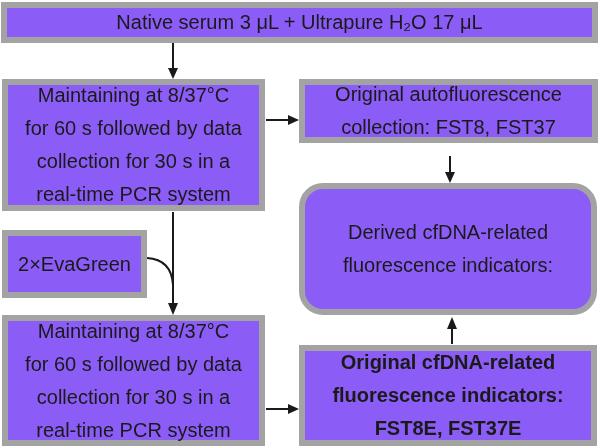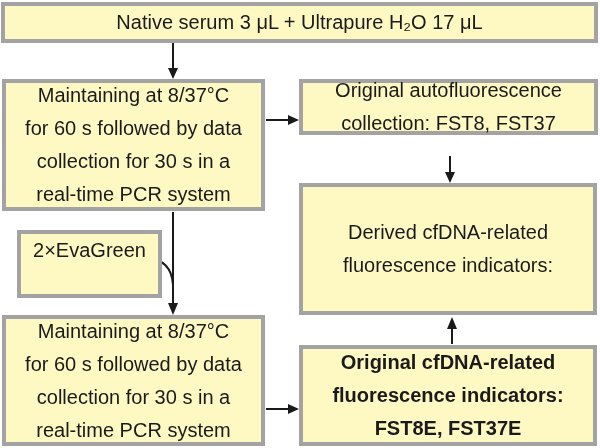--- a/index.html
+++ b/index.html
@@ -10,22 +10,22 @@
   }
   .canvas {
     position: relative;
     width: 600px; height: 448px;
     background: #ffffff;
     overflow: hidden;
   }
   .box {
     position: absolute;
     box-sizing: border-box;
-    background: #fef9c3;
-    border: 4px solid #a3a3a3;
+    background: #8b5cf6;
+    border: 6px solid #a3a3a3;
     color: #1a1a1a;
     display: flex;
     flex-direction: column;
     justify-content: center;
     align-items: center;
     text-align: center;
     font-size: 20px;
     line-height: 33px;
     z-index: 2;
   }
@@ -75,31 +75,31 @@
     <div class="ln">Native serum 3 μL + Ultrapure H₂O 17 μL</div>
   </div>
 
   <div class="box" style="left:2px; top:79px; width:263px; height:132px;">
     <div class="ln">Maintaining at 8/37°C</div>
     <div class="ln">for 60 s followed by data</div>
     <div class="ln">collection for 30 s in a</div>
     <div class="ln">real-time PCR system</div>
   </div>
 
-  <div class="box" style="left:299px; top:79px; width:299px; height:56px;">
+  <div class="box" style="left:299px; top:79px; width:299px; height:64px;">
     <div class="ln">Original autofluorescence</div>
     <div class="ln">collection: FST8, FST37</div>
   </div>
 
-  <div class="box" style="left:299px; top:183px; width:298px; height:132px;">
+  <div class="box" style="left:299px; top:183px; width:298px; height:132px;border-radius:24px;">
     <div class="ln">Derived cfDNA-related</div>
     <div class="ln">fluorescence indicators:</div>
   </div>
 
-  <div class="box" style="left:17px; top:230px; width:145px; height:68px;justify-content:space-between;">
+  <div class="box" style="left:2px; top:230px; width:145px; height:68px;">
     <div class="ln">2×EvaGreen</div>
   </div>
 
   <div class="box" style="left:2px; top:315px; width:263px; height:131px;">
     <div class="ln">Maintaining at 8/37°C</div>
     <div class="ln">for 60 s followed by data</div>
     <div class="ln">collection for 30 s in a</div>
     <div class="ln">real-time PCR system</div>
   </div>
 

